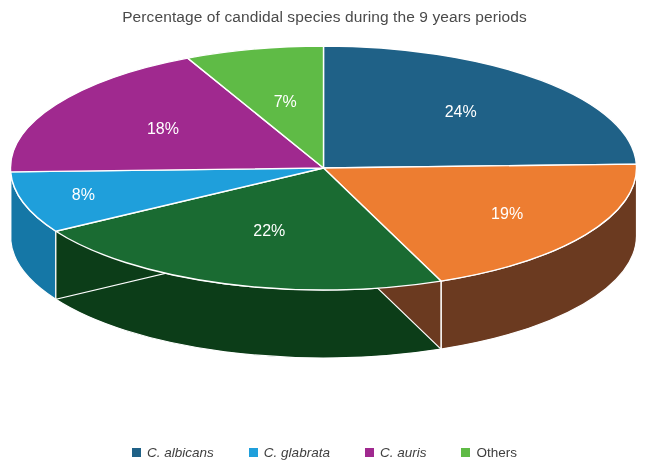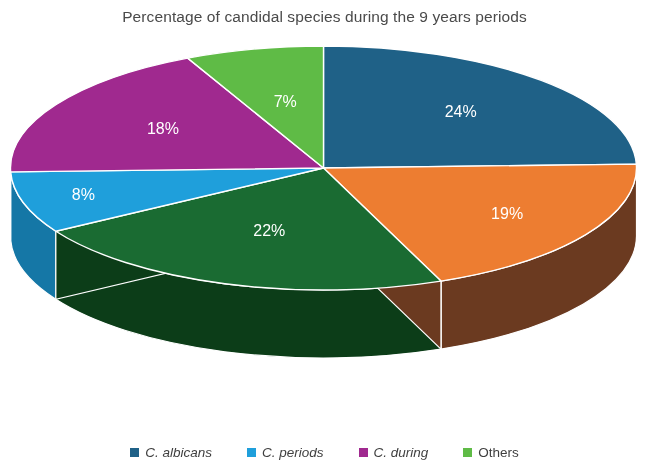--- a/index.html
+++ b/index.html
@@ -113,25 +113,25 @@
       </g>
   </svg>
 
   <div class="legend" id="legend-row">
       <div class="legend-item">
         <span class="legend-swatch" style="background: rgb(31, 97, 135);"></span>
         <span class="legend-label italic">C. albicans</span>
       </div>
       <div class="legend-item">
         <span class="legend-swatch" style="background: rgb(31, 159, 219);"></span>
-        <span class="legend-label italic">C. periods</span>
+        <span class="legend-label italic">C. glabrata</span>
       </div>
       <div class="legend-item">
         <span class="legend-swatch" style="background: rgb(160, 41, 143);"></span>
-        <span class="legend-label italic">C. during</span>
+        <span class="legend-label italic">C. auris</span>
       </div>
       <div class="legend-item">
         <span class="legend-swatch" style="background: rgb(95, 187, 70);"></span>
         <span class="legend-label">Others</span>
       </div>
     </div>
 
 </div>
 
 </body></html>

